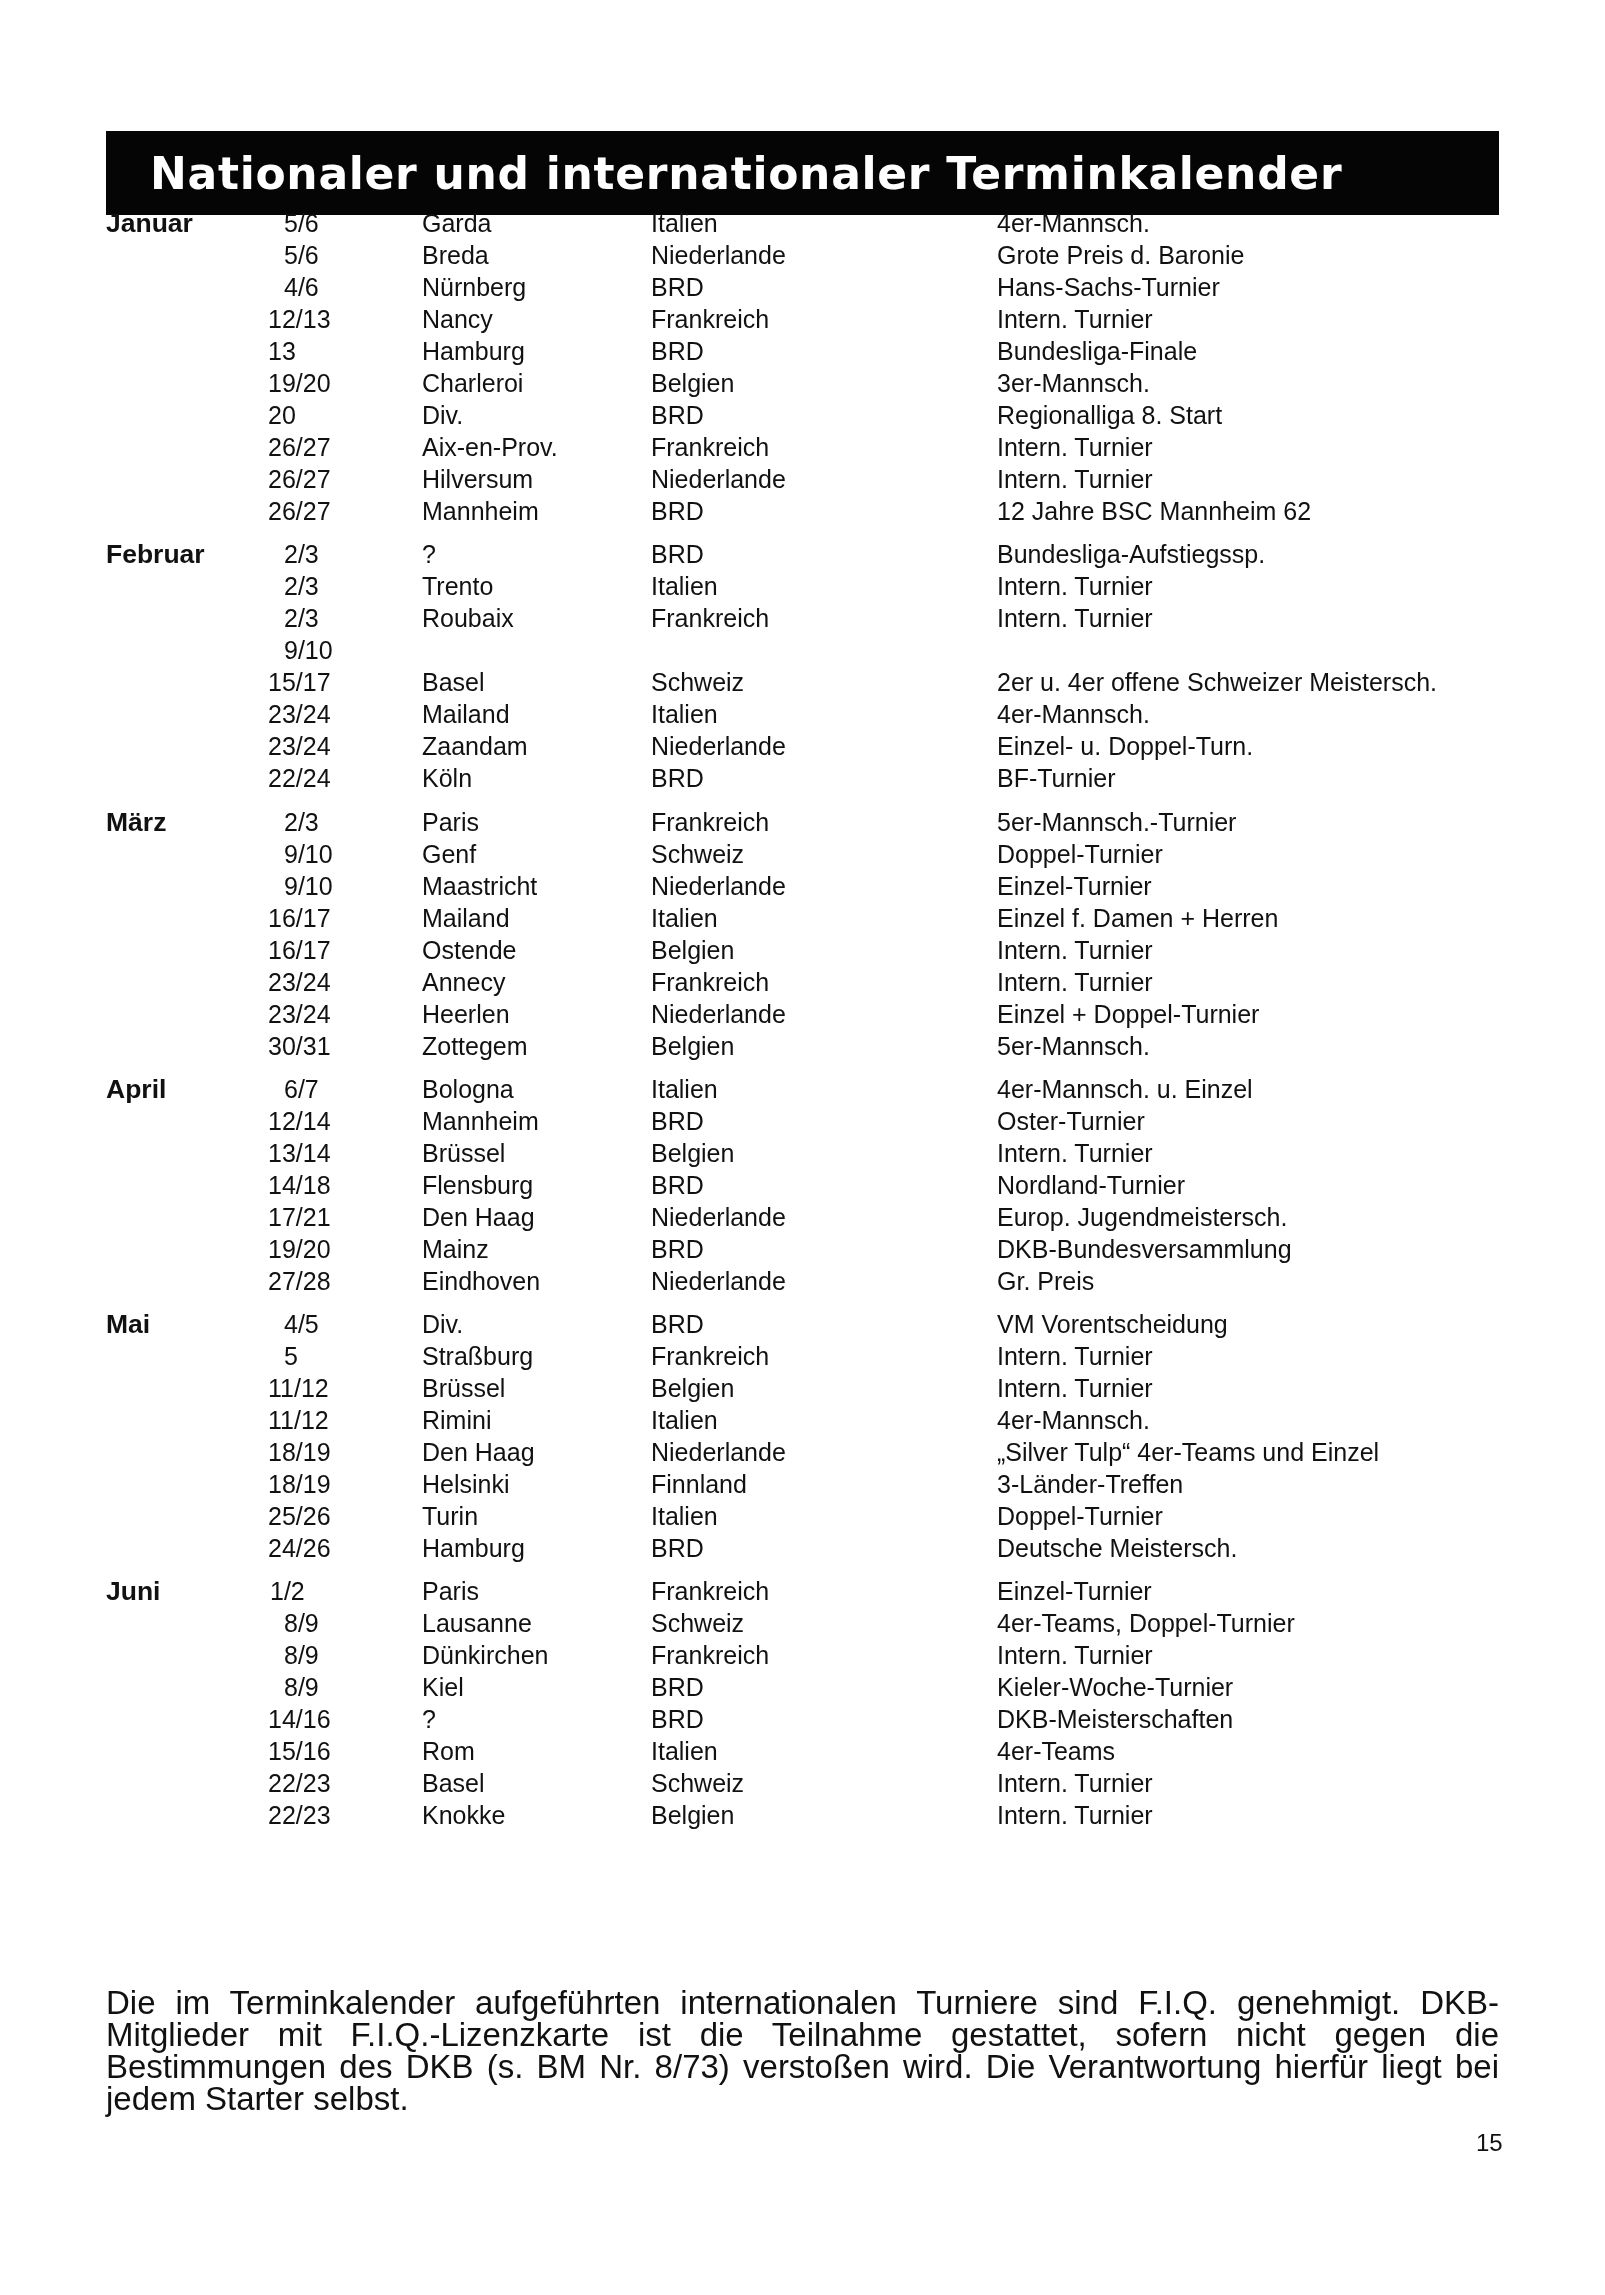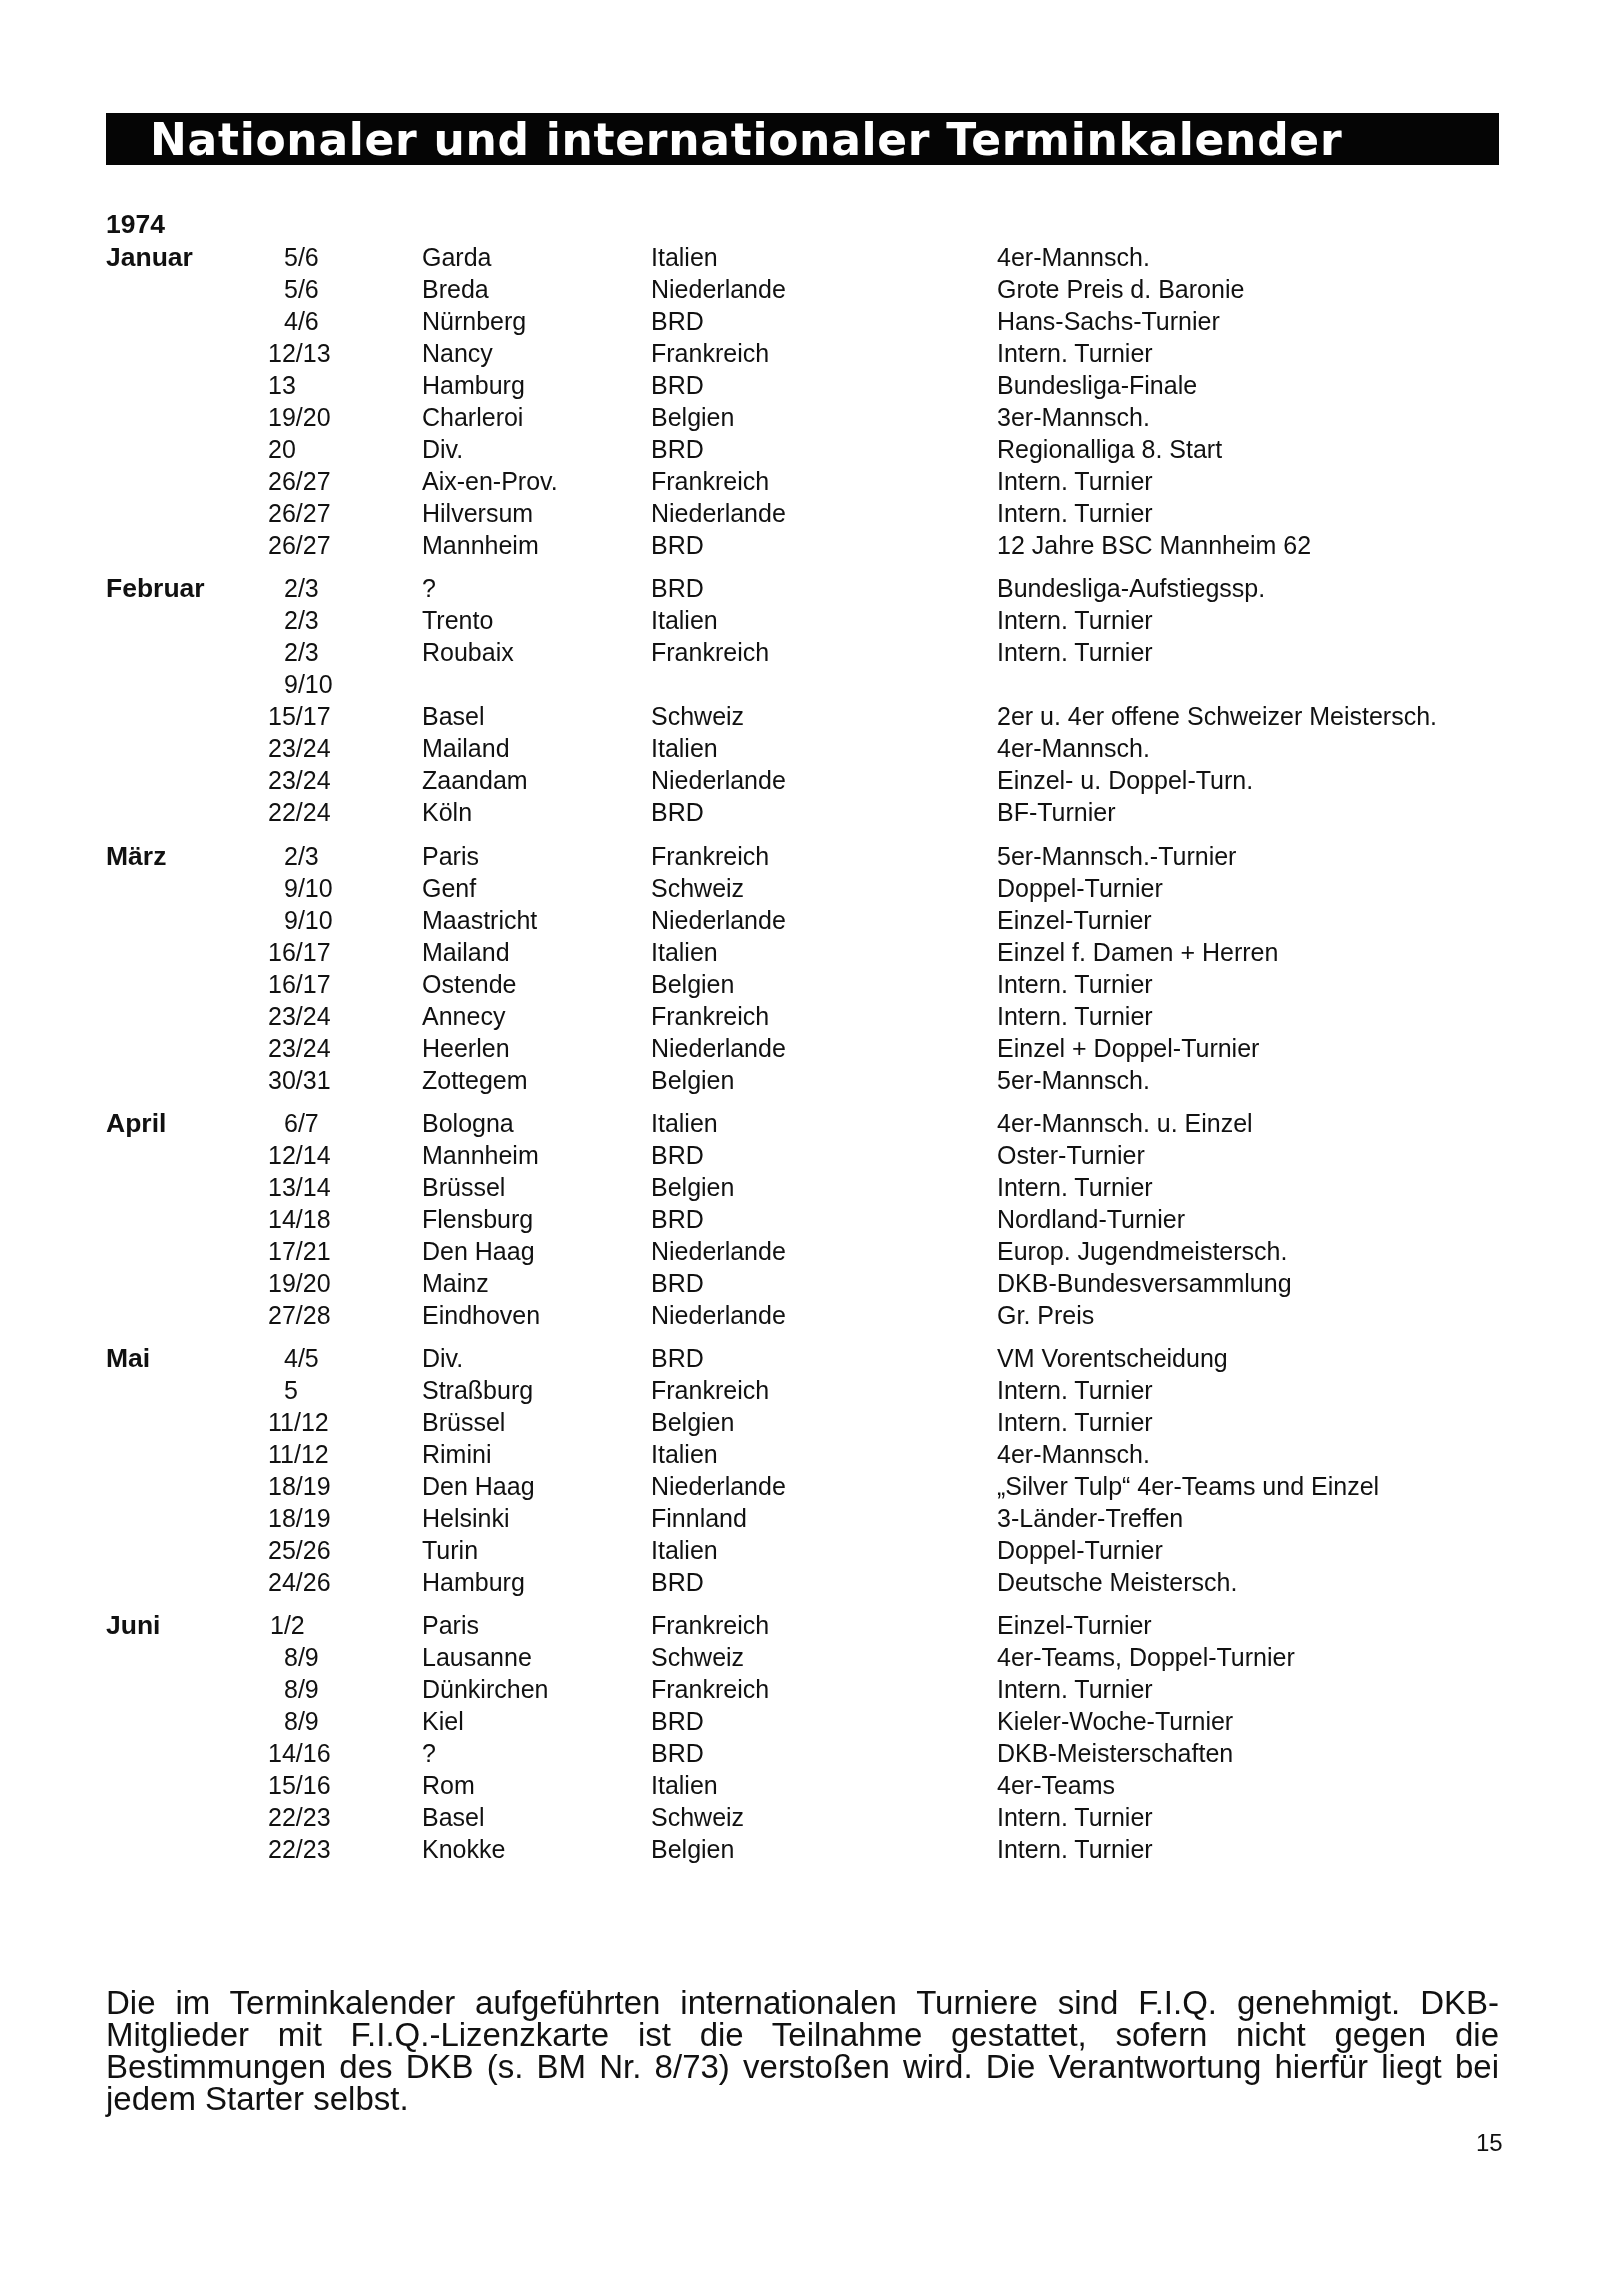--- a/index.html
+++ b/index.html
@@ -2,21 +2,21 @@
 <html style="font-size:10.6px"><head>
 <meta charset="utf-8">
 <style>
   html, body { margin: 0; padding: 0; background: #ffffff; }
   body {
     width: 1605px; height: 2295px; position: relative; overflow: hidden;
     font-family: "Liberation Sans", "DejaVu Sans", sans-serif;
     color: #111111;
   }
   .title-bar {
-    position: absolute; left: 106px; top: 113px; width: 1393px; height: 52px;
+    position: absolute; left: 106px; top: 131px; width: 1393px; height: 84px;
     background: #050505;
     display: flex; align-items: center;
   }
   .title-text {
     color: #ffffff; font-weight: 700; font-size: 44px; letter-spacing: 0.7px;
     margin-left: 44px; white-space: nowrap;
     font-family: "DejaVu Sans", "Liberation Sans", sans-serif;
   }
   .table {
     position: absolute; left: 106px; top: 207px; width: 1419px;
@@ -42,23 +42,20 @@
   }
 </style>
 </head>
 <body>
 
 <div class="title-bar">
   <span class="title-text">Nationaler und internationaler Terminkalender</span>
 </div>
 
 <div class="table">
-  <div class="row year">
-    <span class="c-monat">1974</span>
-  </div>
   <div id="months">
       <div>
         <div class="row">
           <span class="c-monat">Januar</span>
           <span class="c-tag" style="left: 178px;">5/6</span>
           <span class="c-ort">Garda</span>
           <span class="c-land">Italien</span>
           <span class="c-ver">4er-Mannsch.</span>
         </div>
         <div class="row">

